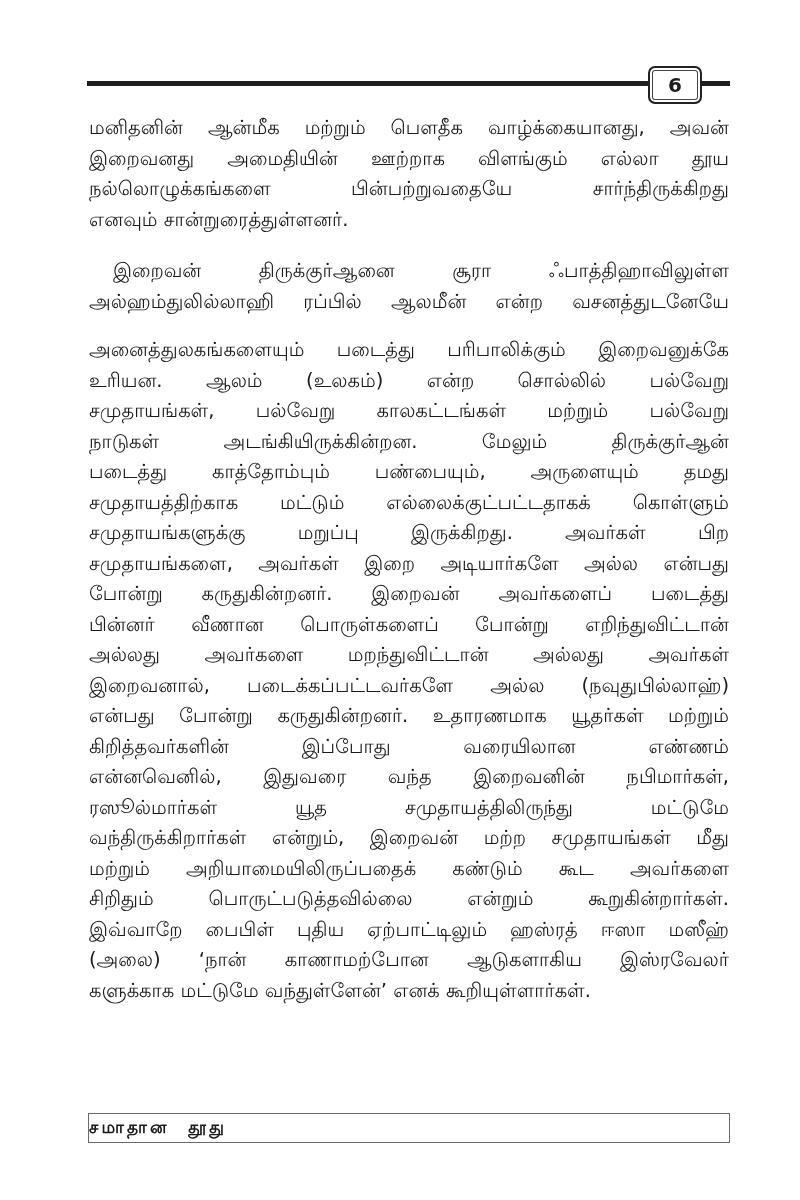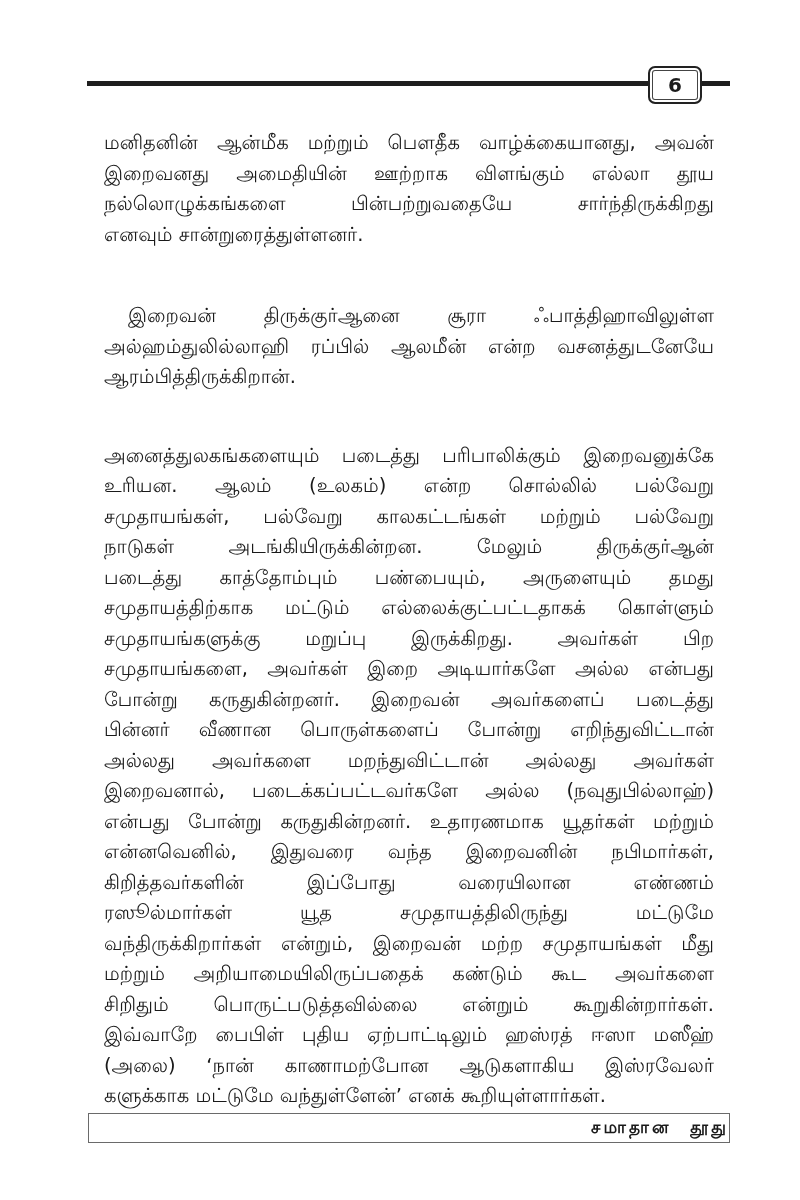--- a/index.html
+++ b/index.html
@@ -41,21 +41,21 @@
       font-size: 20px;
       color: #1a1a1a;
     }
     .content {
       position: absolute;
       left: 88px;
       top: 112px;
       width: 642px;
     }
     .para {
-      margin: 16px;
+      margin: 1px;
     }
     .line {
       display: block;
       height: 30.5px;
       line-height: 30.5px;
       font-size: 19.5px;
       white-space: nowrap;
       text-align: justify;
       text-align-last: justify;
       overflow: hidden;
@@ -74,21 +74,21 @@
     }
     .footer-box {
       position: absolute;
       left: 88px;
       top: 1113px;
       width: 640px;
       height: 28px;
       border: 1.5px solid #6a6a6a;
       display: flex;
       align-items: center;
-      justify-content: flex-end;
+      justify-content: flex-start;
       background: #fff;
     }
     .footer-title {
       font-family: "DejaVu Sans", sans-serif;
       font-weight: bold;
       font-size: 17px;
       letter-spacing: 3px;
       color: #1a1a1a;
       word-spacing: 10px;
     }
@@ -107,40 +107,39 @@
     <span class="line">மனிதனின் ஆன்மீக மற்றும் பௌதீக வாழ்க்கையானது, அவன்</span>
     <span class="line">இறைவனது அமைதியின் ஊற்றாக விளங்கும் எல்லா தூய</span>
     <span class="line">நல்லொழுக்கங்களை பின்பற்றுவதையே சார்ந்திருக்கிறது</span>
     <span class="line last">எனவும் சான்றுரைத்துள்ளனர்.</span>
   </div>
   <div class="para-gap"></div>
 
   <div class="para">
     <span class="line indent">இறைவன் திருக்குர்ஆனை சூரா ஃபாத்திஹாவிலுள்ள</span>
     <span class="line">அல்ஹம்துலில்லாஹி ரப்பில் ஆலமீன் என்ற வசனத்துடனேயே</span>
-    <span class="line last">ஆரம்பித்திருக்கிறான்.</span>
   </div>
   <div class="para-gap-2"></div>
 
   <div class="para">
     <span class="line">அனைத்துலகங்களையும் படைத்து பரிபாலிக்கும் இறைவனுக்கே</span>
     <span class="line">உரியன. ஆலம் (உலகம்) என்ற சொல்லில் பல்வேறு</span>
     <span class="line">சமுதாயங்கள், பல்வேறு காலகட்டங்கள் மற்றும் பல்வேறு</span>
     <span class="line">நாடுகள் அடங்கியிருக்கின்றன. மேலும் திருக்குர்ஆன்</span>
     <span class="line">படைத்து காத்தோம்பும் பண்பையும், அருளையும் தமது</span>
     <span class="line">சமுதாயத்திற்காக மட்டும் எல்லைக்குட்பட்டதாகக் கொள்ளும்</span>
     <span class="line">சமுதாயங்களுக்கு மறுப்பு இருக்கிறது. அவர்கள் பிற</span>
     <span class="line">சமுதாயங்களை, அவர்கள் இறை அடியார்களே அல்ல என்பது</span>
     <span class="line">போன்று கருதுகின்றனர். இறைவன் அவர்களைப் படைத்து</span>
     <span class="line">பின்னர் வீணான பொருள்களைப் போன்று எறிந்துவிட்டான்</span>
     <span class="line">அல்லது அவர்களை மறந்துவிட்டான் அல்லது அவர்கள்</span>
     <span class="line">இறைவனால், படைக்கப்பட்டவர்களே அல்ல (நவுதுபில்லாஹ்)</span>
     <span class="line">என்பது போன்று கருதுகின்றனர். உதாரணமாக யூதர்கள் மற்றும்</span>
+    <span class="line">கிறித்தவர்களின் இப்போது வரையிலான எண்ணம்</span>
     <span class="line">என்னவெனில், இதுவரை வந்த இறைவனின் நபிமார்கள்,</span>
-    <span class="line">கிறித்தவர்களின் இப்போது வரையிலான எண்ணம்</span>
     <span class="line">ரஸூல்மார்கள் யூத சமுதாயத்திலிருந்து மட்டுமே</span>
     <span class="line">வந்திருக்கிறார்கள் என்றும், இறைவன் மற்ற சமுதாயங்கள் மீது</span>
     <span class="line">மற்றும் அறியாமையிலிருப்பதைக் கண்டும் கூட அவர்களை</span>
     <span class="line">சிறிதும் பொருட்படுத்தவில்லை என்றும் கூறுகின்றார்கள்.</span>
     <span class="line">இவ்வாறே பைபிள் புதிய ஏற்பாட்டிலும் ஹஸ்ரத் ஈஸா மஸீஹ்</span>
     <span class="line">(அலை) ‘நான் காணாமற்போன ஆடுகளாகிய இஸ்ரவேலர்</span>
     <span class="line last">களுக்காக மட்டுமே வந்துள்ளேன்’ எனக் கூறியுள்ளார்கள்.</span>
   </div>
 </div>
 

